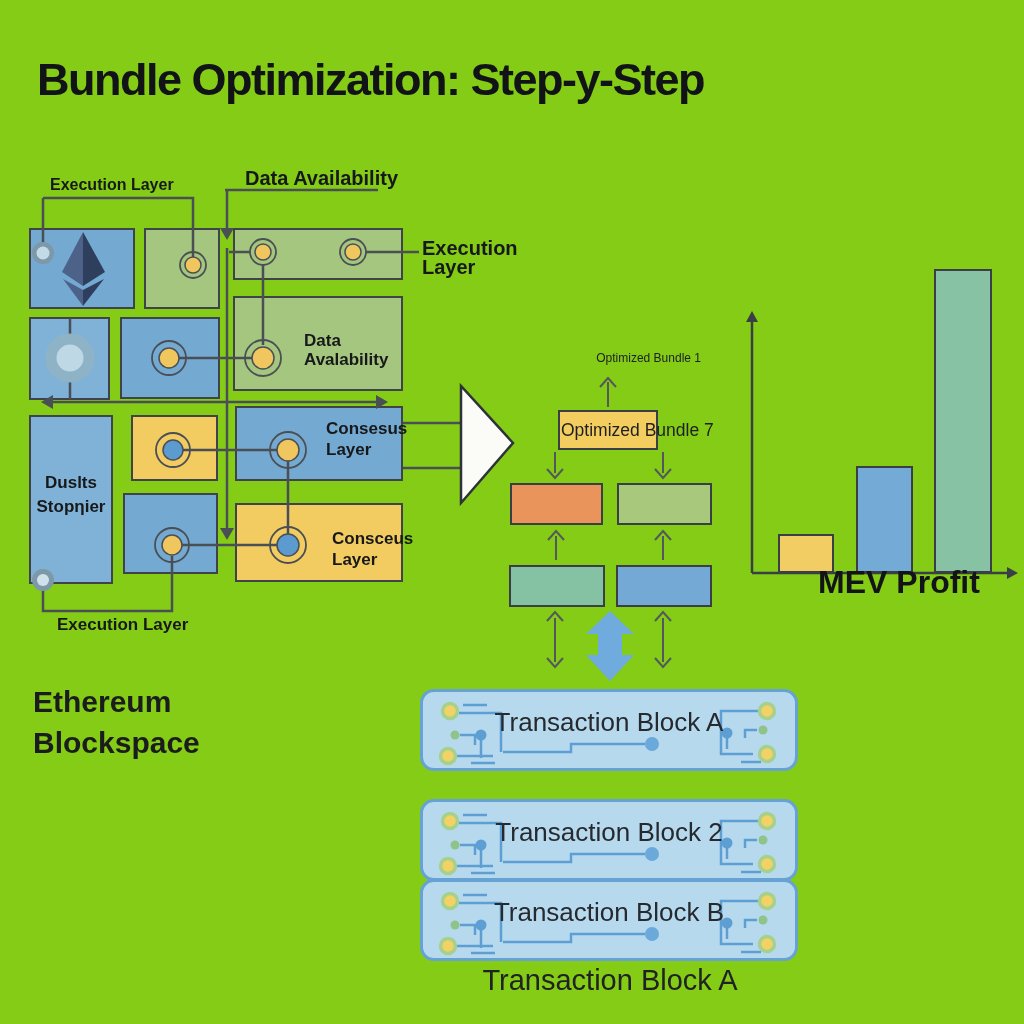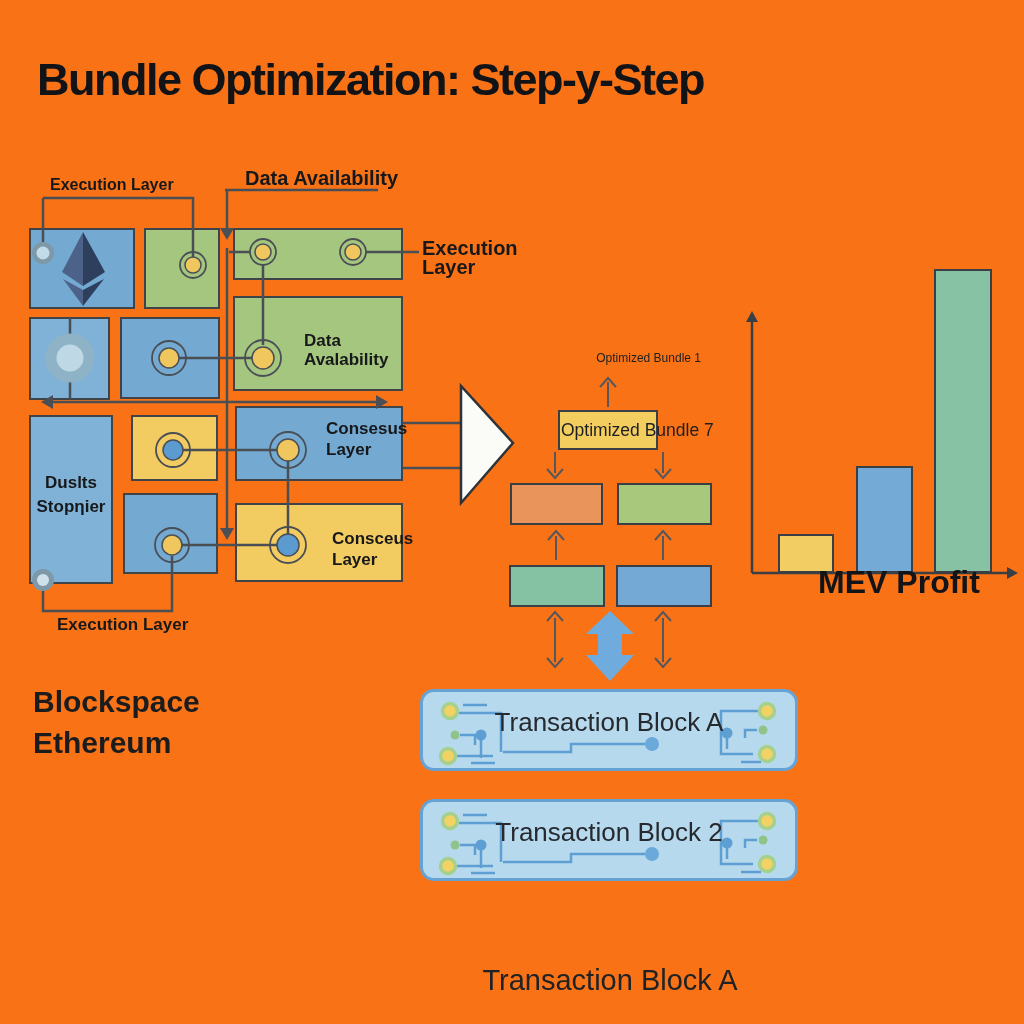--- a/index.html
+++ b/index.html
@@ -1,18 +1,18 @@
 <!DOCTYPE html>
 <html><head>
 <meta charset="utf-8">
 <style>
   html,body{margin:0;padding:0;}
   #stage{
     position:relative;width:1024px;height:1024px;overflow:hidden;
-    background:#f97316;
+    background:#84cc16;
     font-family:"Liberation Sans", sans-serif;
     color:#17181a;
   }
   #overlay{position:absolute;left:0;top:0;width:1024px;height:1024px;z-index:5;pointer-events:none;}
 
   
   .blk{position:absolute;box-sizing:border-box;border:2.5px solid #3f444b;z-index:2;}
   .blue{background:#74a9d2;}
   .blue-l{background:#7fb2d6;}
   .green{background:#a5c67e;}
@@ -257,36 +257,42 @@
   <div class="lbl b" id="lbl-consceus">
     <div>Consceus</div>
     <div>Layer</div>
   </div>
   <div class="lbl b" id="lbl-dusits">
     <div>Duslts</div>
     <div>Stopηier</div>
   </div>
   <div class="lbl b" id="lbl-exec-bottom">Execution Layer</div>
   <div class="lbl" id="lbl-ethereum">
+    <div>Ethereum</div>
     <div>Blockspace</div>
-    <div>Ethereum</div>
   </div>
 
   <div class="lbl" id="lbl-bundle1">Optimized Bundle 1</div>
   <div class="lbl" id="lbl-bundle2">Optimized Bundle 7</div>
 
   <div class="lbl" id="lbl-mev">MEV Profit</div>
 
   <div class="tx" id="tx-a">
     <svg viewBox="0 0 372 76">
         <use href="#tx-circuit"></use>
       </svg>
     <div class="txlabel">Transaction Block A</div>
   </div>
   <div class="tx" id="tx-2">
     <svg viewBox="0 0 372 76">
         <use href="#tx-circuit"></use>
       </svg>
     <div class="txlabel">Transaction Block 2</div>
   </div>
+  <div class="tx" id="tx-b">
+    <svg viewBox="0 0 372 76">
+        <use href="#tx-circuit"></use>
+      </svg>
+    <div class="txlabel">Transaction Block B</div>
+  </div>
   <div class="lbl" id="lbl-tx-caption">Transaction Block A</div>
 
 </div>
 
 </body></html>

